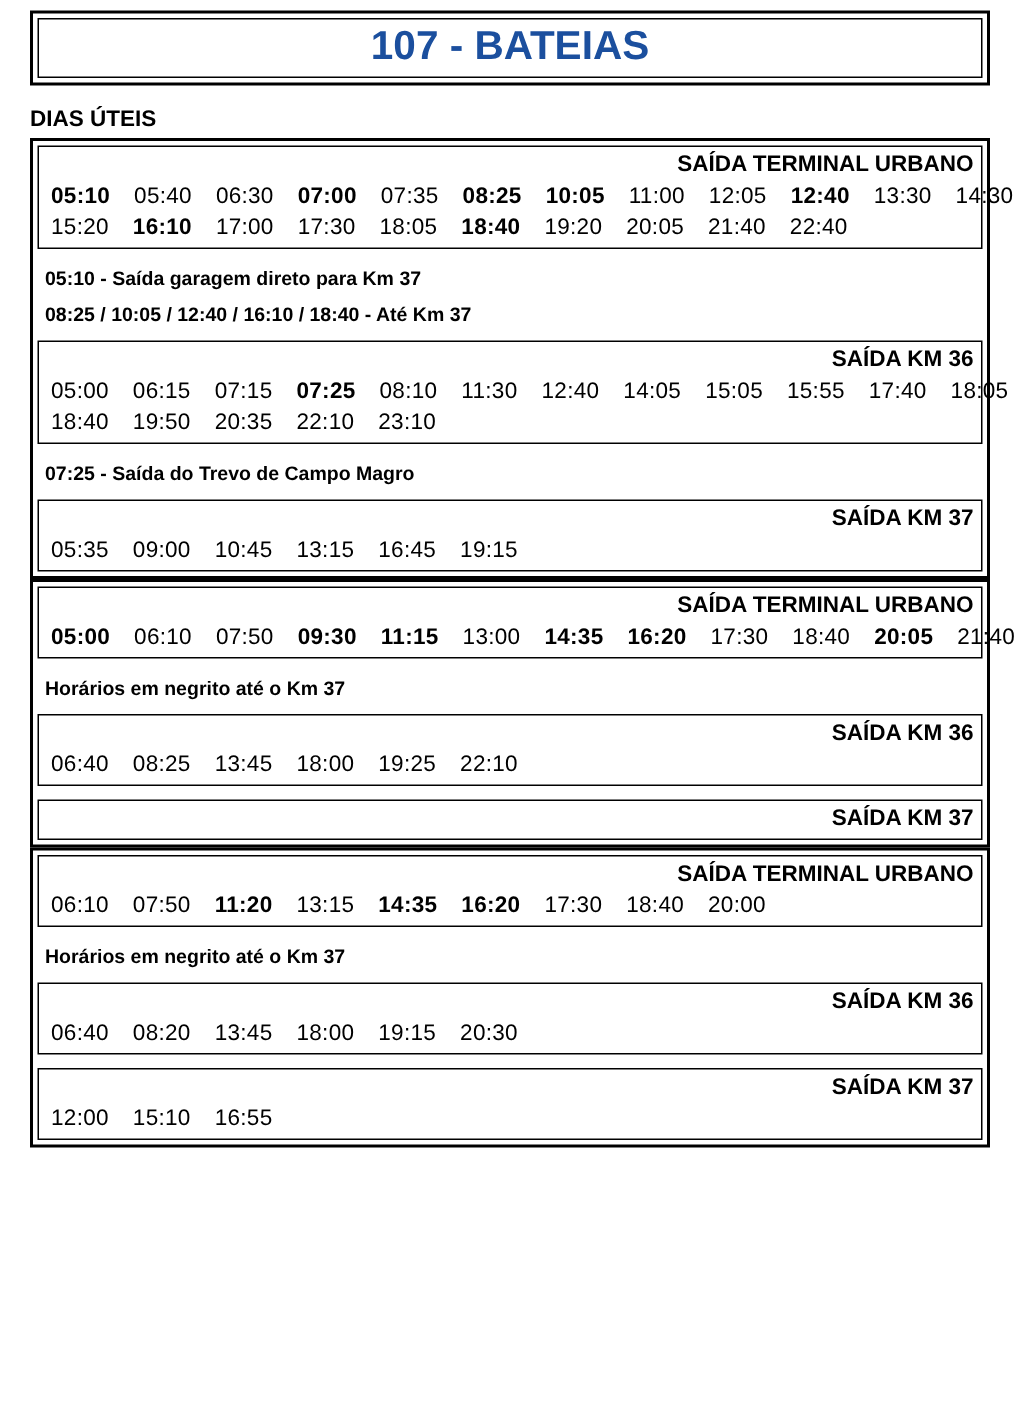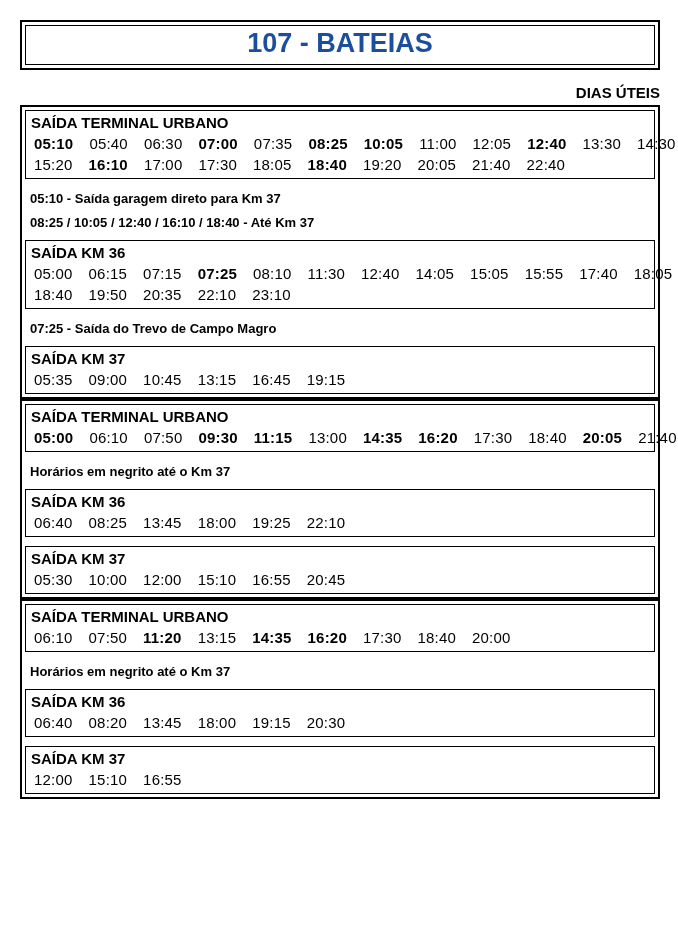--- a/index.html
+++ b/index.html
@@ -16,37 +16,37 @@
   .header { display: flex; align-items: flex-start; height: 47px; }
   .logo { width: 108px; height: 45px; flex: 0 0 auto; margin-left: 4px; }
   .title {
     flex: 1; text-align: center;
     font-size: 33px; font-weight: bold; letter-spacing: -1px;
     line-height: 45px; white-space: nowrap;
     transform: scaleY(1.05);
   }
 
   
-  .route-box { border: 2px solid #000; margin-top: 15px; }
+  .route-box { border: 2px solid #000; margin-top: 2px; }
   .route-inner {
     border: 1px solid #000; margin: 3px;
     text-align: center; font-size: 27px; font-weight: bold;
     padding: 2px 0 5px;
   }
 
   
   .sec-heading {
-    text-align: right; font-weight: bold; font-size: 15px;
+    text-align: left; font-weight: bold; font-size: 15px;
     margin: 14px 0 4px;
   }
   .section + .section .sec-heading { margin-top: 34px; }
   .outer-box { border: 2px solid #000; padding: 3px; }
   .times-box { border: 1px solid #000; padding: 0 5px 3px; }
   .block-times:not(:first-child) { margin-top: 9px; }
-  .times-label { font-weight: bold; font-size: 15px; line-height: 21px; padding-top: 1px; }
+  .times-label { font-weight: bold; font-size: 15px; line-height: 21px; padding-top: 1px; text-align: right; }
   .times-row {
     display: flex; column-gap: 16px; flex-wrap: nowrap;
     font-size: 15px; line-height: 21px; padding-left: 3px;
     letter-spacing: 0.2px;
   }
   .time.b { font-weight: bold; }
   .notes { padding: 2px 5px 0; }
   .note-line {
     font-weight: bold; font-size: 13px; line-height: 13px;
     margin: 11px 0;
@@ -167,28 +167,20 @@
               <span class="time">06:40</span>
               <span class="time">08:25</span>
               <span class="time">13:45</span>
               <span class="time">18:00</span>
               <span class="time">19:25</span>
               <span class="time">22:10</span>
             </div>
           </div>
           <div class="times-box block-times">
             <div class="times-label">SAÍDA KM 37</div>
-            <div class="times-row">
-              <span class="time">05:30</span>
-              <span class="time">10:00</span>
-              <span class="time">12:00</span>
-              <span class="time">15:10</span>
-              <span class="time">16:55</span>
-              <span class="time">20:45</span>
-            </div>
           </div>
         </div>
       </section>
       <section class="section">
         <div class="outer-box">
           <div class="times-box block-times">
             <div class="times-label">SAÍDA TERMINAL URBANO</div>
             <div class="times-row">
               <span class="time">06:10</span>
               <span class="time">07:50</span>

